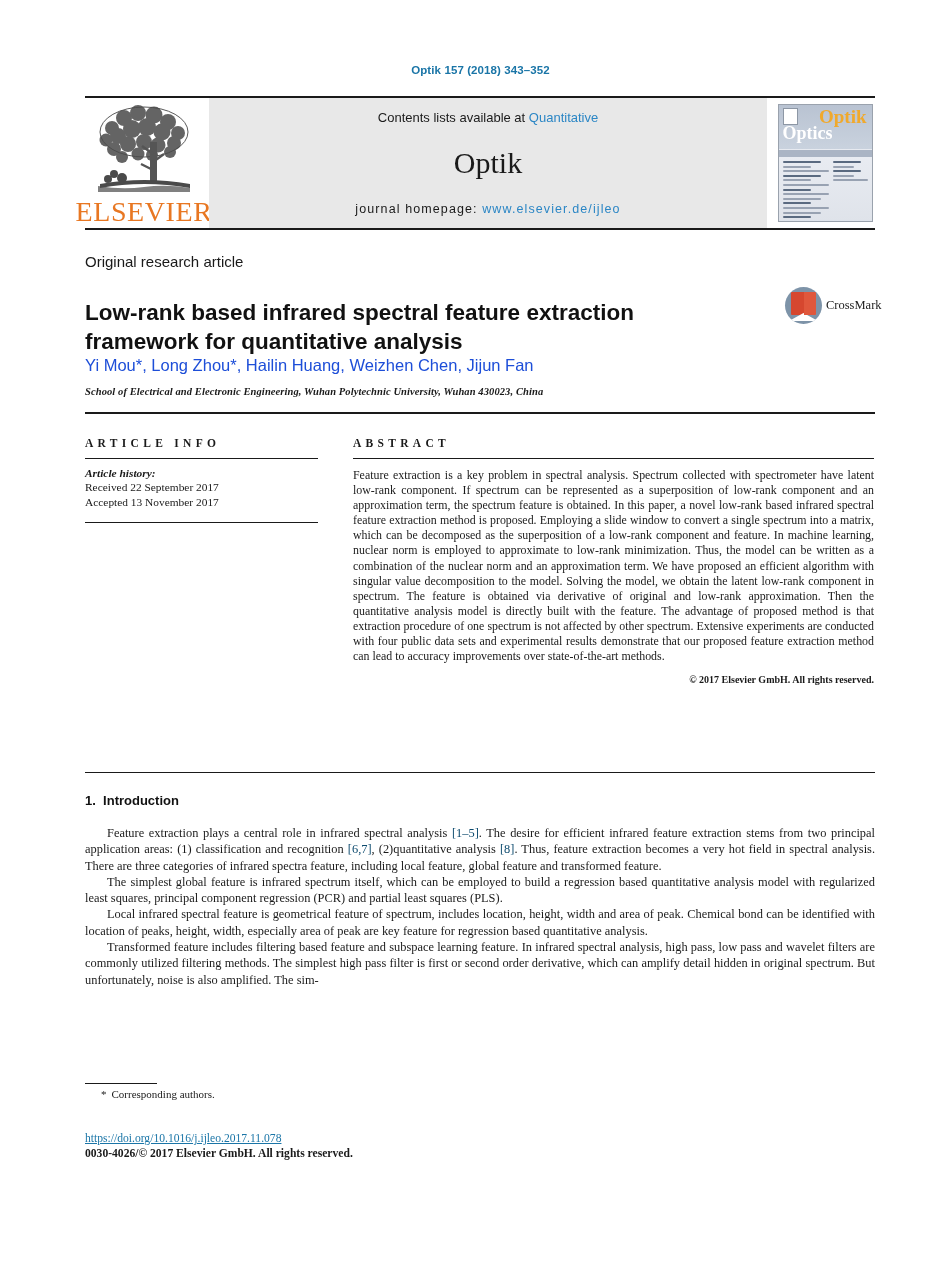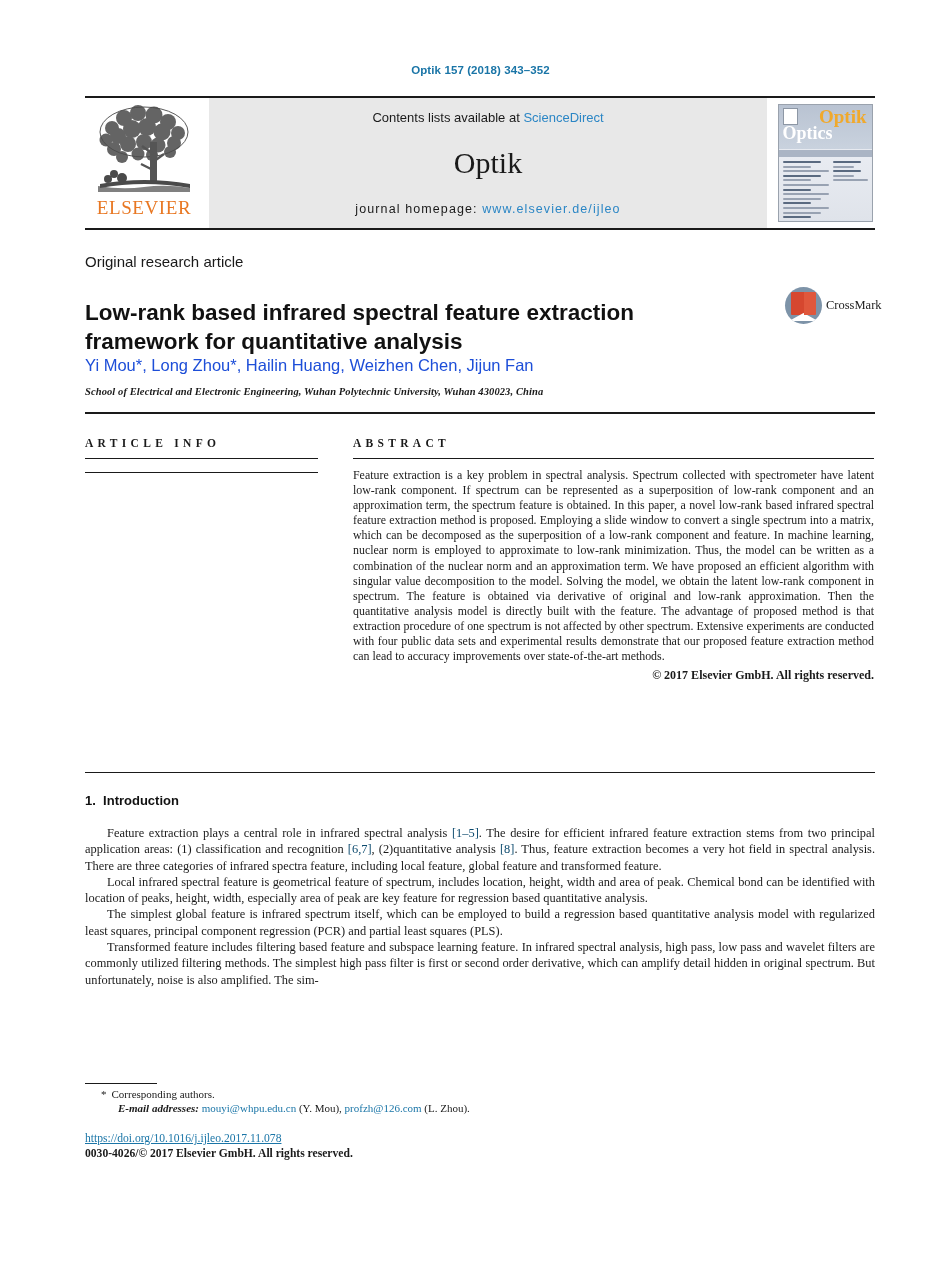--- a/index.html
+++ b/index.html
@@ -58,21 +58,21 @@
     justify-content: flex-start;
     background: #ffffff;
   }
   .elsevier-tree {
     width: 104px;
     height: 98px;
   }
   .elsevier-word {
     font-family: "Liberation Serif", serif;
     color: #e87722;
-    font-size: 19px;
+    font-size: 28px;
     letter-spacing: .6px;
     line-height: 1;
     margin-top: -2px;
   }
 
   .contents-band {
     flex: 1 1 auto;
     background: #e8e8e8;
     display: flex;
     flex-direction: column;
@@ -317,25 +317,25 @@
   }
   .abs-body {
     margin-top: 9px;
     font-family: "Liberation Serif", serif;
     font-size: 11.9px;
     line-height: 15.1px;
     text-align: justify;
     color: #1a1a1a;
   }
   .abs-copy {
-    margin-top: 4px;
+    margin-top: 10px;
     text-align: right;
     font-family: "Liberation Serif", serif;
     font-weight: bold;
-    font-size: 12px;
+    font-size: 10px;
     color: #1a1a1a;
   }
 
   .rule-after-abs {
     position: absolute;
     left: 72px;
     top: 772px;
     width: 790px;
     border-top: 1.6px solid #1a1a1a;
   }
@@ -454,21 +454,21 @@
             <circle cx="30" cy="76" r="5"></circle>
           <circle cx="16" cy="77" r="4"></circle>
           <path d="M6 84 Q30 88 52 85 Q74 82 98 86 L98 90 L6 90 Z" opacity=".7"></path>
         </g>
       </svg>
       <div class="elsevier-word">ELSEVIER</div>
     </div>
 
     <div class="contents-band">
       <div class="contents-line">
-        <span>Contents lists available at </span><span class="sd-link">ScienceDirect</span>
+        <span>Contents lists available at </span><span class="sd-link">Quantitative</span>
       </div>
       <div class="journal-name">Optik</div>
       <div class="homepage-line">
         <span>journal homepage: </span><span class="hp-url">www.elsevier.de/ijleo</span>
       </div>
     </div>
 
     <div class="cover-block">
       <div class="cover-thumb">
         <div class="cover-top">
@@ -516,54 +516,52 @@
     <span class="crossmark-text">CrossMark</span>
   </div>
 
   <div class="authors">Yi Mou*, Long Zhou*, Hailin Huang, Weizhen Chen, Jijun Fan</div>
   <div class="affiliation">School of Electrical and Electronic Engineering, Wuhan Polytechnic University, Wuhan 430023, China</div>
   <div class="rule-after-affil"></div>
 
   <div class="info-col">
     <div class="sec-head">ARTICLE INFO</div>
     <div class="thin-rule"></div>
+    <div class="info-grp">
+      <div class="lbl">Article history:</div>
+      <div>Received 22 September 2017</div>
+      <div>Accepted 13 November 2017</div>
+    </div>
     <div class="info-rule2"></div>
   </div>
 
   <div class="abs-col">
     <div class="sec-head">ABSTRACT</div>
     <div class="thin-rule"></div>
     <div class="abs-body">Feature extraction is a key problem in spectral analysis. Spectrum collected with spectrometer have latent low-rank component. If spectrum can be represented as a superposition of low-rank component and an approximation term, the spectrum feature is obtained. In this paper, a novel low-rank based infrared spectral feature extraction method is proposed. Employing a slide window to convert a single spectrum into a matrix, which can be decomposed as the superposition of a low-rank component and feature. In machine learning, nuclear norm is employed to approximate to low-rank minimization. Thus, the model can be written as a combination of the nuclear norm and an approximation term. We have proposed an efficient algorithm with singular value decomposition to the model. Solving the model, we obtain the latent low-rank component in spectrum. The feature is obtained via derivative of original and low-rank approximation. Then the quantitative analysis model is directly built with the feature. The advantage of proposed method is that extraction procedure of one spectrum is not affected by other spectrum. Extensive experiments are conducted with four public data sets and experimental results demonstrate that our proposed feature extraction method can lead to accuracy improvements over state-of-the-art methods.</div>
     <div class="abs-copy">© 2017 Elsevier GmbH. All rights reserved.</div>
   </div>
 
   <div class="rule-after-abs"></div>
 
   <div class="sec-title">
     <span>1.</span>&nbsp;&nbsp;<span>Introduction</span>
   </div>
   <div class="body-text" id="body-text">
       <p><span>Feature extraction plays a central role in infrared spectral analysis </span><span class="ref">[1–5]</span><span>. The desire for efficient infrared feature extraction stems from two principal application areas: (1) classification and recognition </span><span class="ref">[6,7]</span><span>, (2)quantitative analysis </span><span class="ref">[8]</span><span>. Thus, feature extraction becomes a very hot field in spectral analysis. There are three categories of infrared spectra feature, including local feature, global feature and transformed feature.</span></p>
+      <p><span>The simplest global feature is infrared spectrum itself, which can be employed to build a regression based quantitative analysis model with regularized least squares, principal component regression (PCR) and partial least squares (PLS).</span></p>
       <p><span>Local infrared spectral feature is geometrical feature of spectrum, includes location, height, width and area of peak. Chemical bond can be identified with location of peaks, height, width, especially area of peak are key feature for regression based quantitative analysis.</span></p>
-      <p><span>The simplest global feature is infrared spectrum itself, which can be employed to build a regression based quantitative analysis model with regularized least squares, principal component regression (PCR) and partial least squares (PLS).</span></p>
       <p><span>Transformed feature includes filtering based feature and subspace learning feature. In infrared spectral analysis, high pass, low pass and wavelet filters are commonly utilized filtering methods. The simplest high pass filter is first or second order derivative, which can amplify detail hidden in original spectrum. But unfortunately, noise is also amplified. The sim-</span></p>
     </div>
 
   <div class="foot-rule"></div>
   <div class="footnote">
     <div>
       <span class="star">*</span><span>Corresponding authors.</span>
     </div>
-    <div class="ln2">
-      <span class="em-lbl">E-mail addresses:</span>
-      <span class="mail">mouyi@whpu.edu.cn</span>
-      <span>(Y. Mou),</span>
-      <span class="mail">profzh@126.com</span>
-      <span>(L. Zhou).</span>
-    </div>
   </div>
 
   <div class="doi-block">
     <div class="doi-link">https://doi.org/10.1016/j.ijleo.2017.11.078</div>
     <div class="issn-line">0030-4026/© 2017 Elsevier GmbH. All rights reserved.</div>
   </div>
 
 </div>
 
 </body></html>

